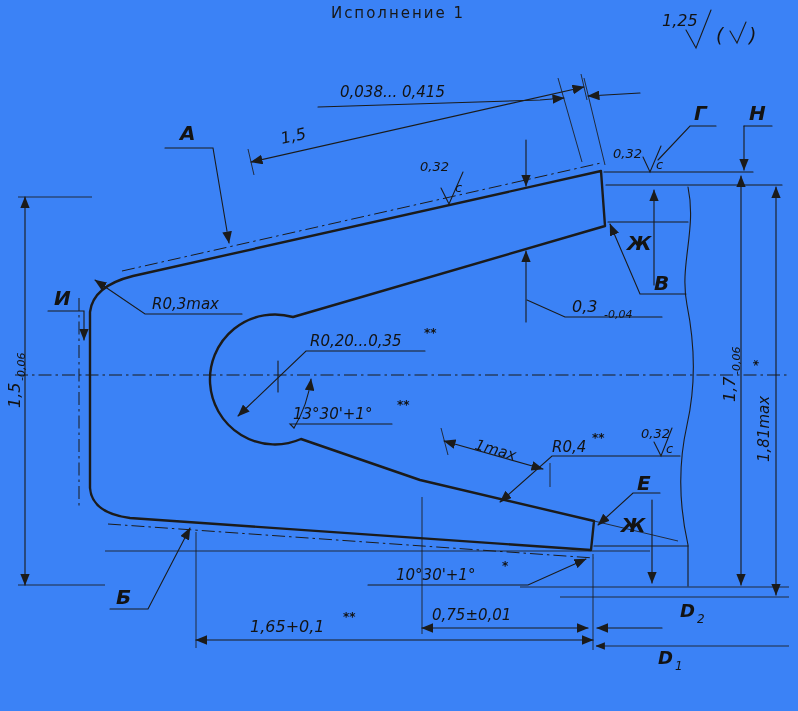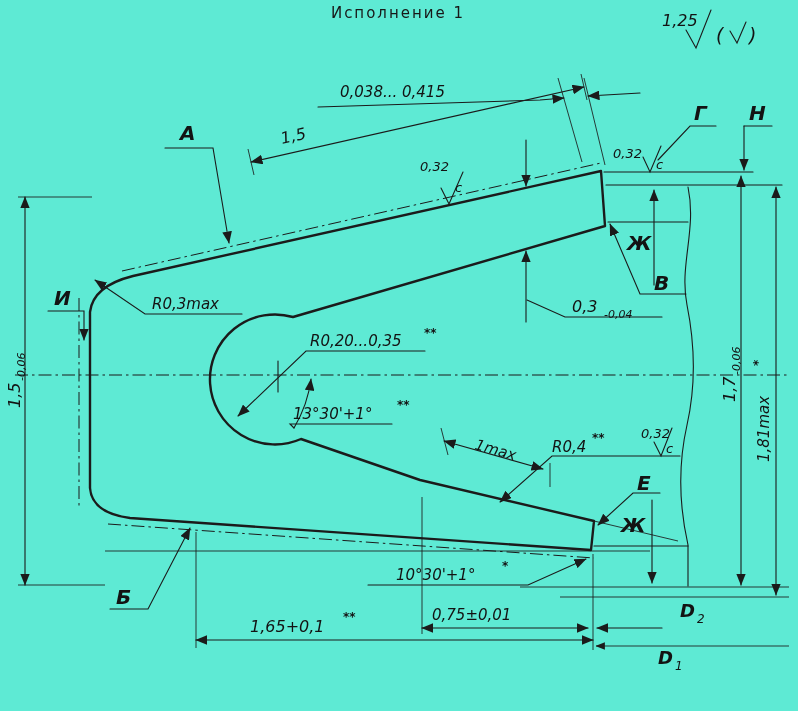--- a/index.html
+++ b/index.html
@@ -1,16 +1,16 @@
 <!DOCTYPE html>
 <html><head>
 <meta charset="utf-8">
 <style>
   html,body{margin:0;padding:0;background:#e9e9e6;}
-  .stage{width:798px;height:711px;background:#5eead4;position:relative;overflow:hidden;
+  .stage{width:798px;height:711px;background:#3b82f6;position:relative;overflow:hidden;
          font-family:"DejaVu Sans",sans-serif;}
   svg{display:block}
   .thick{stroke:#1b1b1b;stroke-width:2.4;fill:none;stroke-linejoin:round;stroke-linecap:round}
   .thin{stroke:#1b1b1b;stroke-width:1.1;fill:none;stroke-linecap:round}
   .hair{stroke:#1b1b1b;stroke-width:0.85;fill:none}
   .dd{stroke:#1b1b1b;stroke-width:1;fill:none;stroke-dasharray:13 4 2.5 4}
   .t{font-family:"DejaVu Sans",sans-serif;font-style:italic;fill:#131313}
   .lbl{font-size:20px;font-weight:bold}
   .dim{font-size:15px}
   .dim2{font-size:16px}

